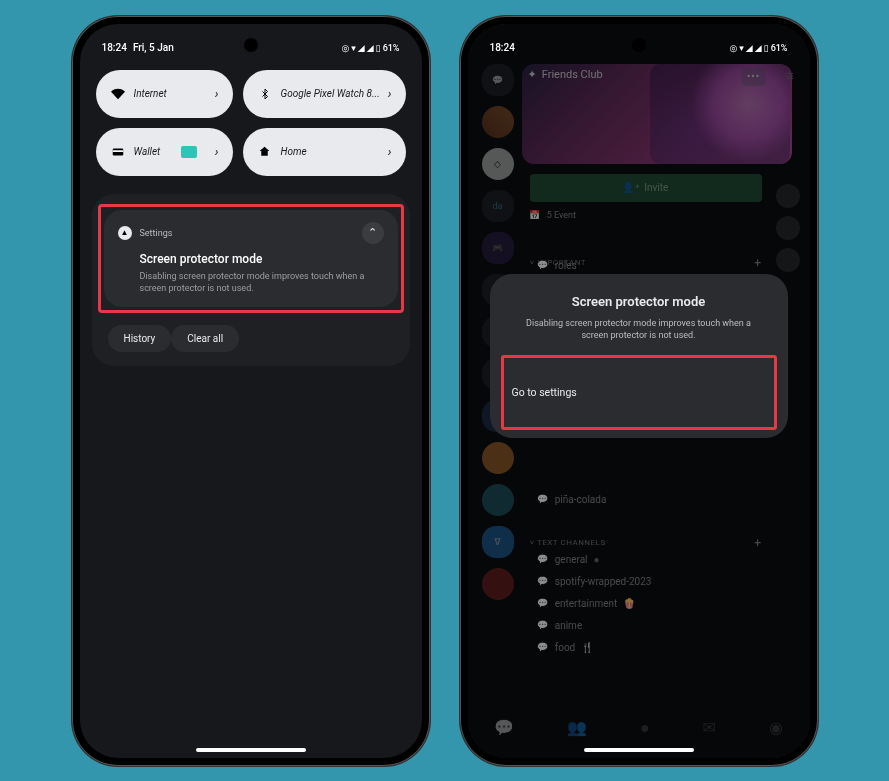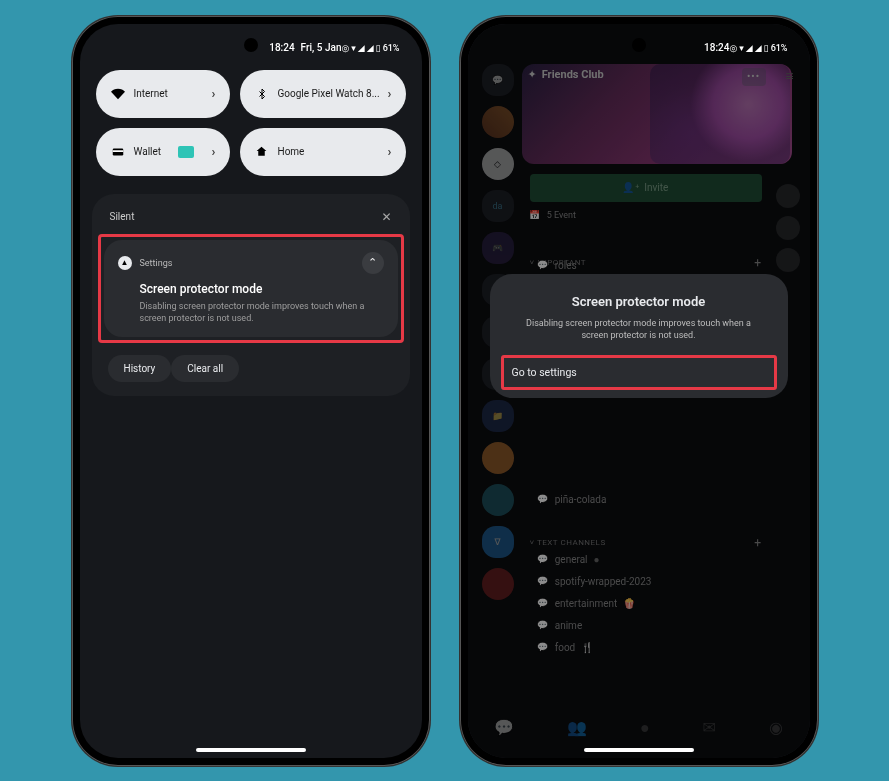--- a/index.html
+++ b/index.html
@@ -37,21 +37,21 @@
     left: 50%;
     transform: translateX(-50%);
     width: 14px;
     height: 14px;
     background: #000;
     border-radius: 50%;
     z-index: 100;
   }
   .status-bar {
     display: flex;
-    justify-content: flex-end;
+    justify-content: space-between;
     align-items: center;
     padding: 12px 22px 0 22px;
     height: 36px;
     color: #fff;
     font-size: 10px;
     font-weight: 500;
   }
   .status-left { display: flex; gap: 6px; align-items: center; }
   .status-right { display: flex; gap: 2px; align-items: center; font-size: 9px; }
   .status-icon { font-size: 9px; }
@@ -65,20 +65,21 @@
     background: #e8eaed;
     border-radius: 24px;
     height: 48px;
     display: flex;
     align-items: center;
     padding: 0 14px;
     gap: 8px;
     font-size: 10px;
     color: #1a1a1a;
     position: relative;
+    font-style: italic;
   }
   .qs-tile .chev {
     margin-left: auto;
     color: #444;
     font-size: 13px;
     font-weight: bold;
   }
   .qs-icon {
     width: 16px; height: 16px;
     display: inline-flex; align-items: center; justify-content: center;
@@ -256,21 +257,21 @@
     top: 250px;
     background: #2a2c30;
     border-radius: 22px;
     padding: 20px 14px 8px 14px;
     color: #e8eaed;
   }
   .dlg-title { text-align: center; font-size: 13px; font-weight: 600; margin-bottom: 8px; }
   .dlg-body { text-align: center; font-size: 9px; color: #bdbdbd; line-height:1.4; margin-bottom: 16px; padding: 0 10px;}
   .dlg-opt {
     font-size: 10.5px;
-    padding: 8px 8px;
+    padding: 28px 8px;
     border-top: 1px solid #3a3c40;
     color: #e8eaed;
   }
   .dlg-opt:first-of-type { border-top: none; }
   .highlight2 {
     border: 3px solid #e63946;
     border-radius: 3px;
     display: inline-block;
     padding: 0;
     margin: -3px;
@@ -343,24 +344,20 @@
           <svg width="13" height="13" viewBox="0 0 24 24">
               <path fill="#000" d="M12 3l9 8h-3v9H6v-9H3z"></path>
             </svg>
         </span>
         <span>Home</span>
         <span class="chev">›</span>
       </div>
     </div>
 
     <div class="notif-panel">
-      <div class="silent-row">
-        <span>Silent</span>
-        <span class="x">✕</span>
-      </div>
       <div class="highlight-box">
         <div class="notif-card">
           <div class="notif-head">
             <span class="notif-app-icon">▲</span>
             <span>Settings</span>
             <span class="expand-ico">⌃</span>
           </div>
           <div class="notif-title">Screen protector mode</div>
           <div class="notif-body">Disabling screen protector mode improves touch when a screen protector is not used.</div>
         </div>
@@ -407,21 +404,21 @@
       <div class="srv"></div>
       <div class="srv" style="background:#2a3a6a;">📁</div>
       <div class="srv pic4"></div>
       <div class="srv pic5"></div>
       <div class="srv pic3">∇</div>
       <div class="srv pic6"></div>
     </div>
 
     <div class="dc-title-row">
       <span>✦</span>
-      <span style="font-weight:700">Friends Club</span>
+      <span style="font-weight:400">Friends Club</span>
     </div>
     <div class="dc-more">•••</div>
     <div class="dc-hamb">≡</div>
 
     <div class="dc-invite">
       <span>👤⁺</span>
       <span>Invite</span>
     </div>
     <div class="dc-event">
       <span>📅</span>

